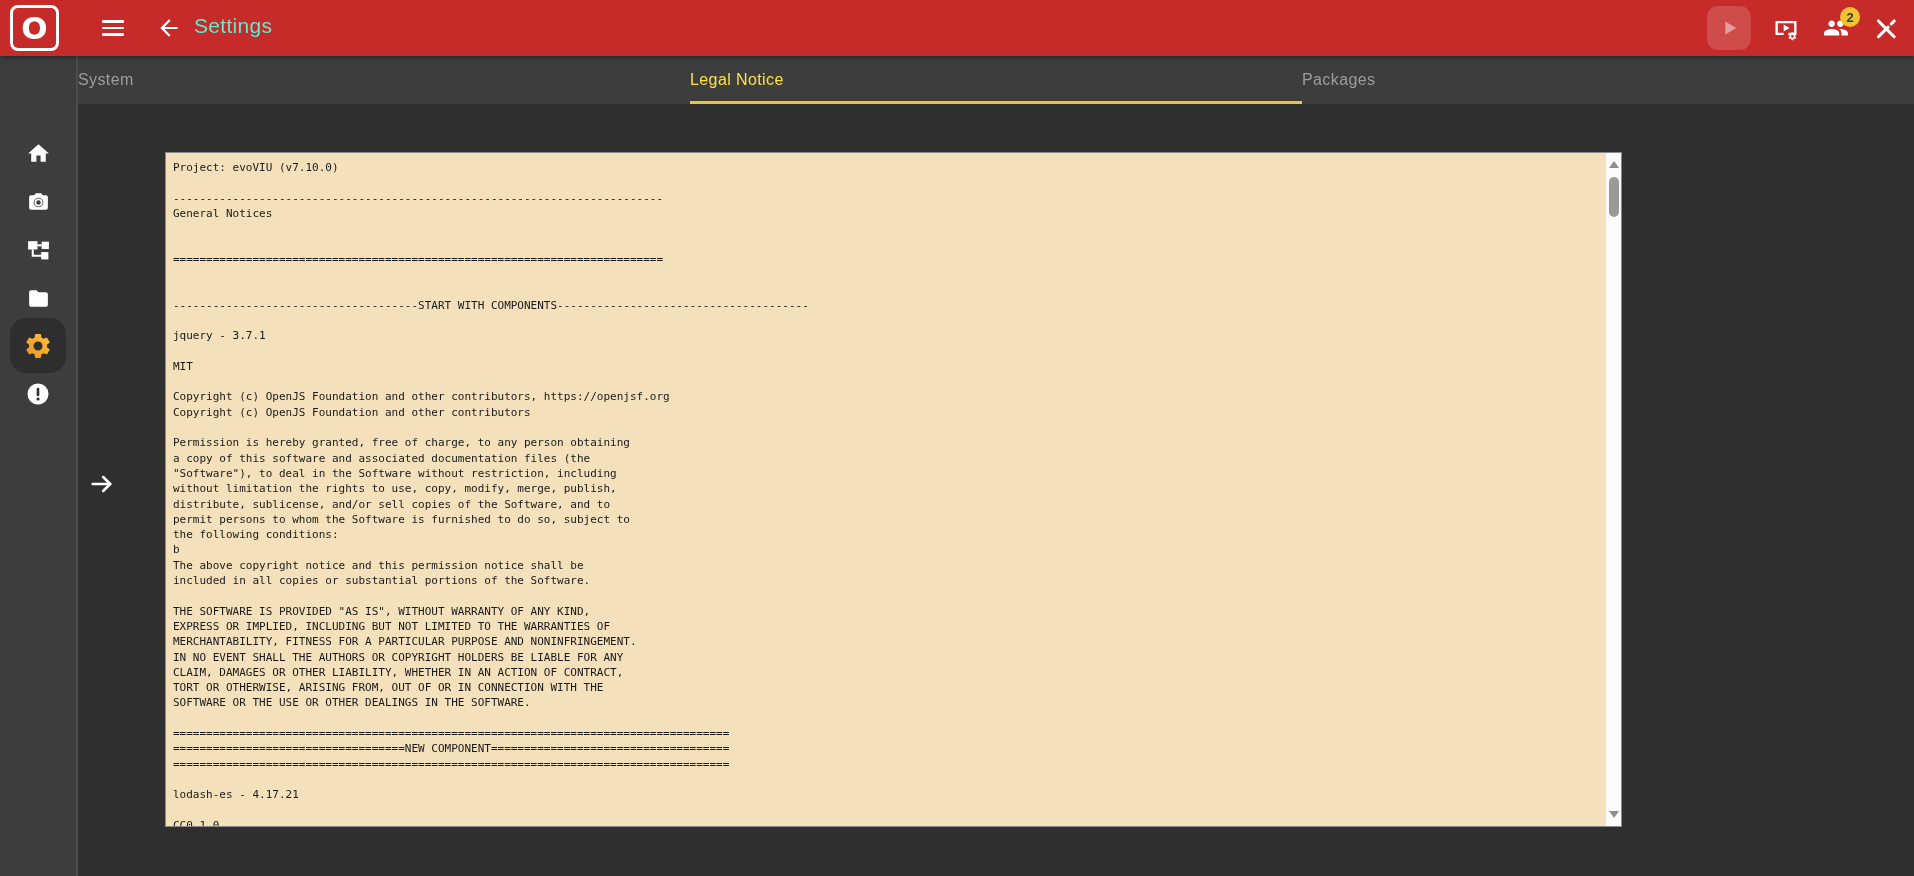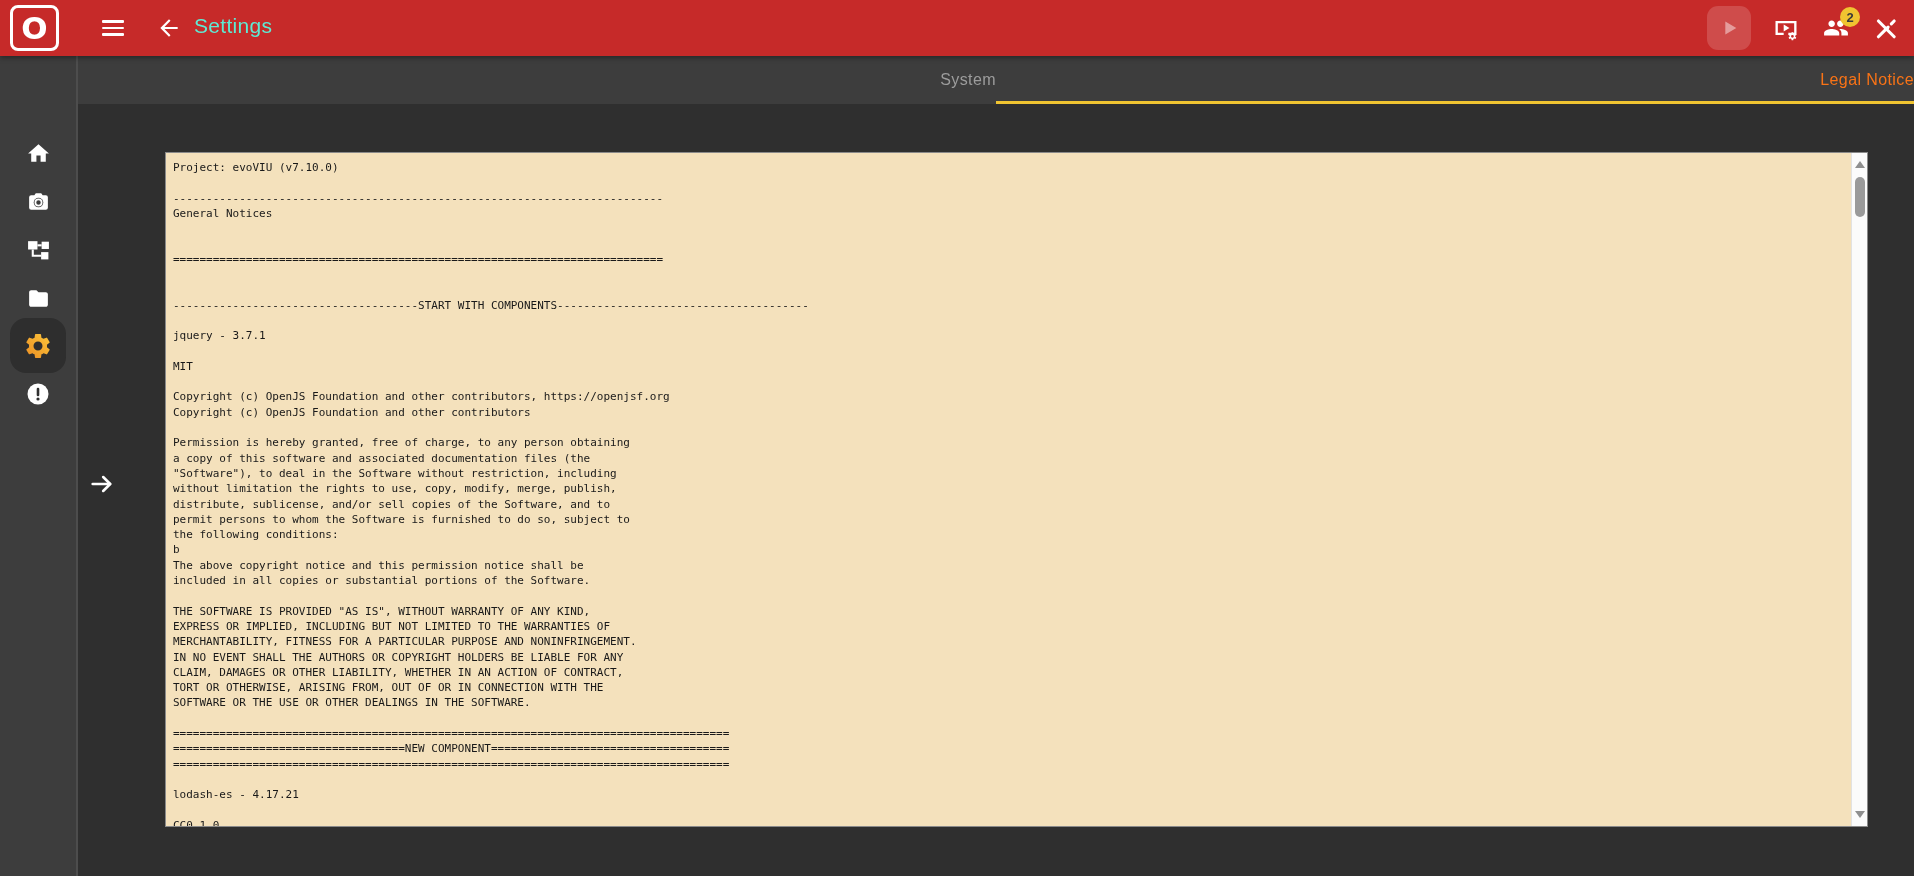--- a/index.html
+++ b/index.html
@@ -27,38 +27,38 @@
   .play-btn { width:44px; height:44px; border-radius:11px; background:rgba(255,255,255,.16);
               display:flex; align-items:center; justify-content:center; }
   .icon-btn { display:flex; align-items:center; justify-content:center; position:relative; }
   .badge { position:absolute; top:-8px; right:-9px; min-width:20px; height:20px;
            background:#f0c431; color:#3a3a3a; border-radius:50%; font-size:13px;
            font-weight:bold; display:flex; align-items:center; justify-content:center; }
 
   
   .tabbar { position:absolute; left:78px; top:56px; width:1836px; height:48px;
             background:#3d3d3d; display:flex; }
-  .tab { flex:1; display:flex; align-items:center; justify-content:flex-end;
+  .tab { flex:1; display:flex; align-items:center; justify-content:flex-start;
          color:#9c9c9c; font-size:16px; letter-spacing:.4px; cursor:pointer; position:relative; }
-  .tab.active { color:#f97316; }
+  .tab.active { color:#fde047; }
   .tab.active::after { content:""; position:absolute; left:0; right:0; bottom:0;
                        height:3px; background:#f0c431; }
 
   
   .sidebar { position:absolute; left:0; top:56px; width:78px; height:820px;
              background:#3d3d3d; border-right:2px solid #4d4d4d; }
   .side-item { position:absolute; left:0; width:76px; display:flex;
                align-items:center; justify-content:center; cursor:pointer; }
   .gear-wrap { position:absolute; left:10px; top:262px; width:56px; height:55px;
                background:#2e2e2e; border-radius:16px; display:flex;
                align-items:center; justify-content:center; cursor:pointer; }
 
   
   .expand-arrow { position:absolute; left:88px; top:470px; cursor:pointer; }
-  .panel { position:absolute; left:165px; top:152px; width:1703px; height:675px;
+  .panel { position:absolute; left:165px; top:152px; width:1457px; height:675px;
            background:#f4e1bc; border:1px solid #8a8a8a; overflow:hidden; }
   .panel pre { margin:0; padding:7px 24px 0 7px; color:#191919;
                font-family:"DejaVu Sans Mono", monospace;
                font-size:11px; line-height:15.3px; white-space:pre; }
   .vscroll { position:absolute; top:0; right:0; bottom:0; width:16px;
              background:#fbfbfb; border-left:1px solid #e2e2e2; cursor:pointer; }
   .scroll-arrow-up { position:absolute; top:8px; left:3px; width:0; height:0;
              border-left:5px solid transparent; border-right:5px solid transparent;
              border-bottom:7px solid #8f8f8f; }
   .scroll-thumb { position:absolute; top:24px; left:3px; width:10px; height:40px;
@@ -117,20 +117,23 @@
     </div>
   </div>
 
   <div class="tabbar">
     <div class="tab">
       <span>System</span>
     </div>
     <div class="tab active">
       <span>Legal Notice</span>
     </div>
+    <div class="tab">
+      <span>Packages</span>
+    </div>
   </div>
 
   <div class="sidebar">
     <div class="side-item" style="top:85px">
       <svg width="25" height="25" viewBox="0 0 24 24">
         <path d="M10 20v-6h4v6h5v-8h3L12 3 2 12h3v8z" fill="#fff"></path>
       </svg>
     </div>
     <div class="side-item" style="top:133px">
       <svg width="25" height="25" viewBox="0 0 24 24">

